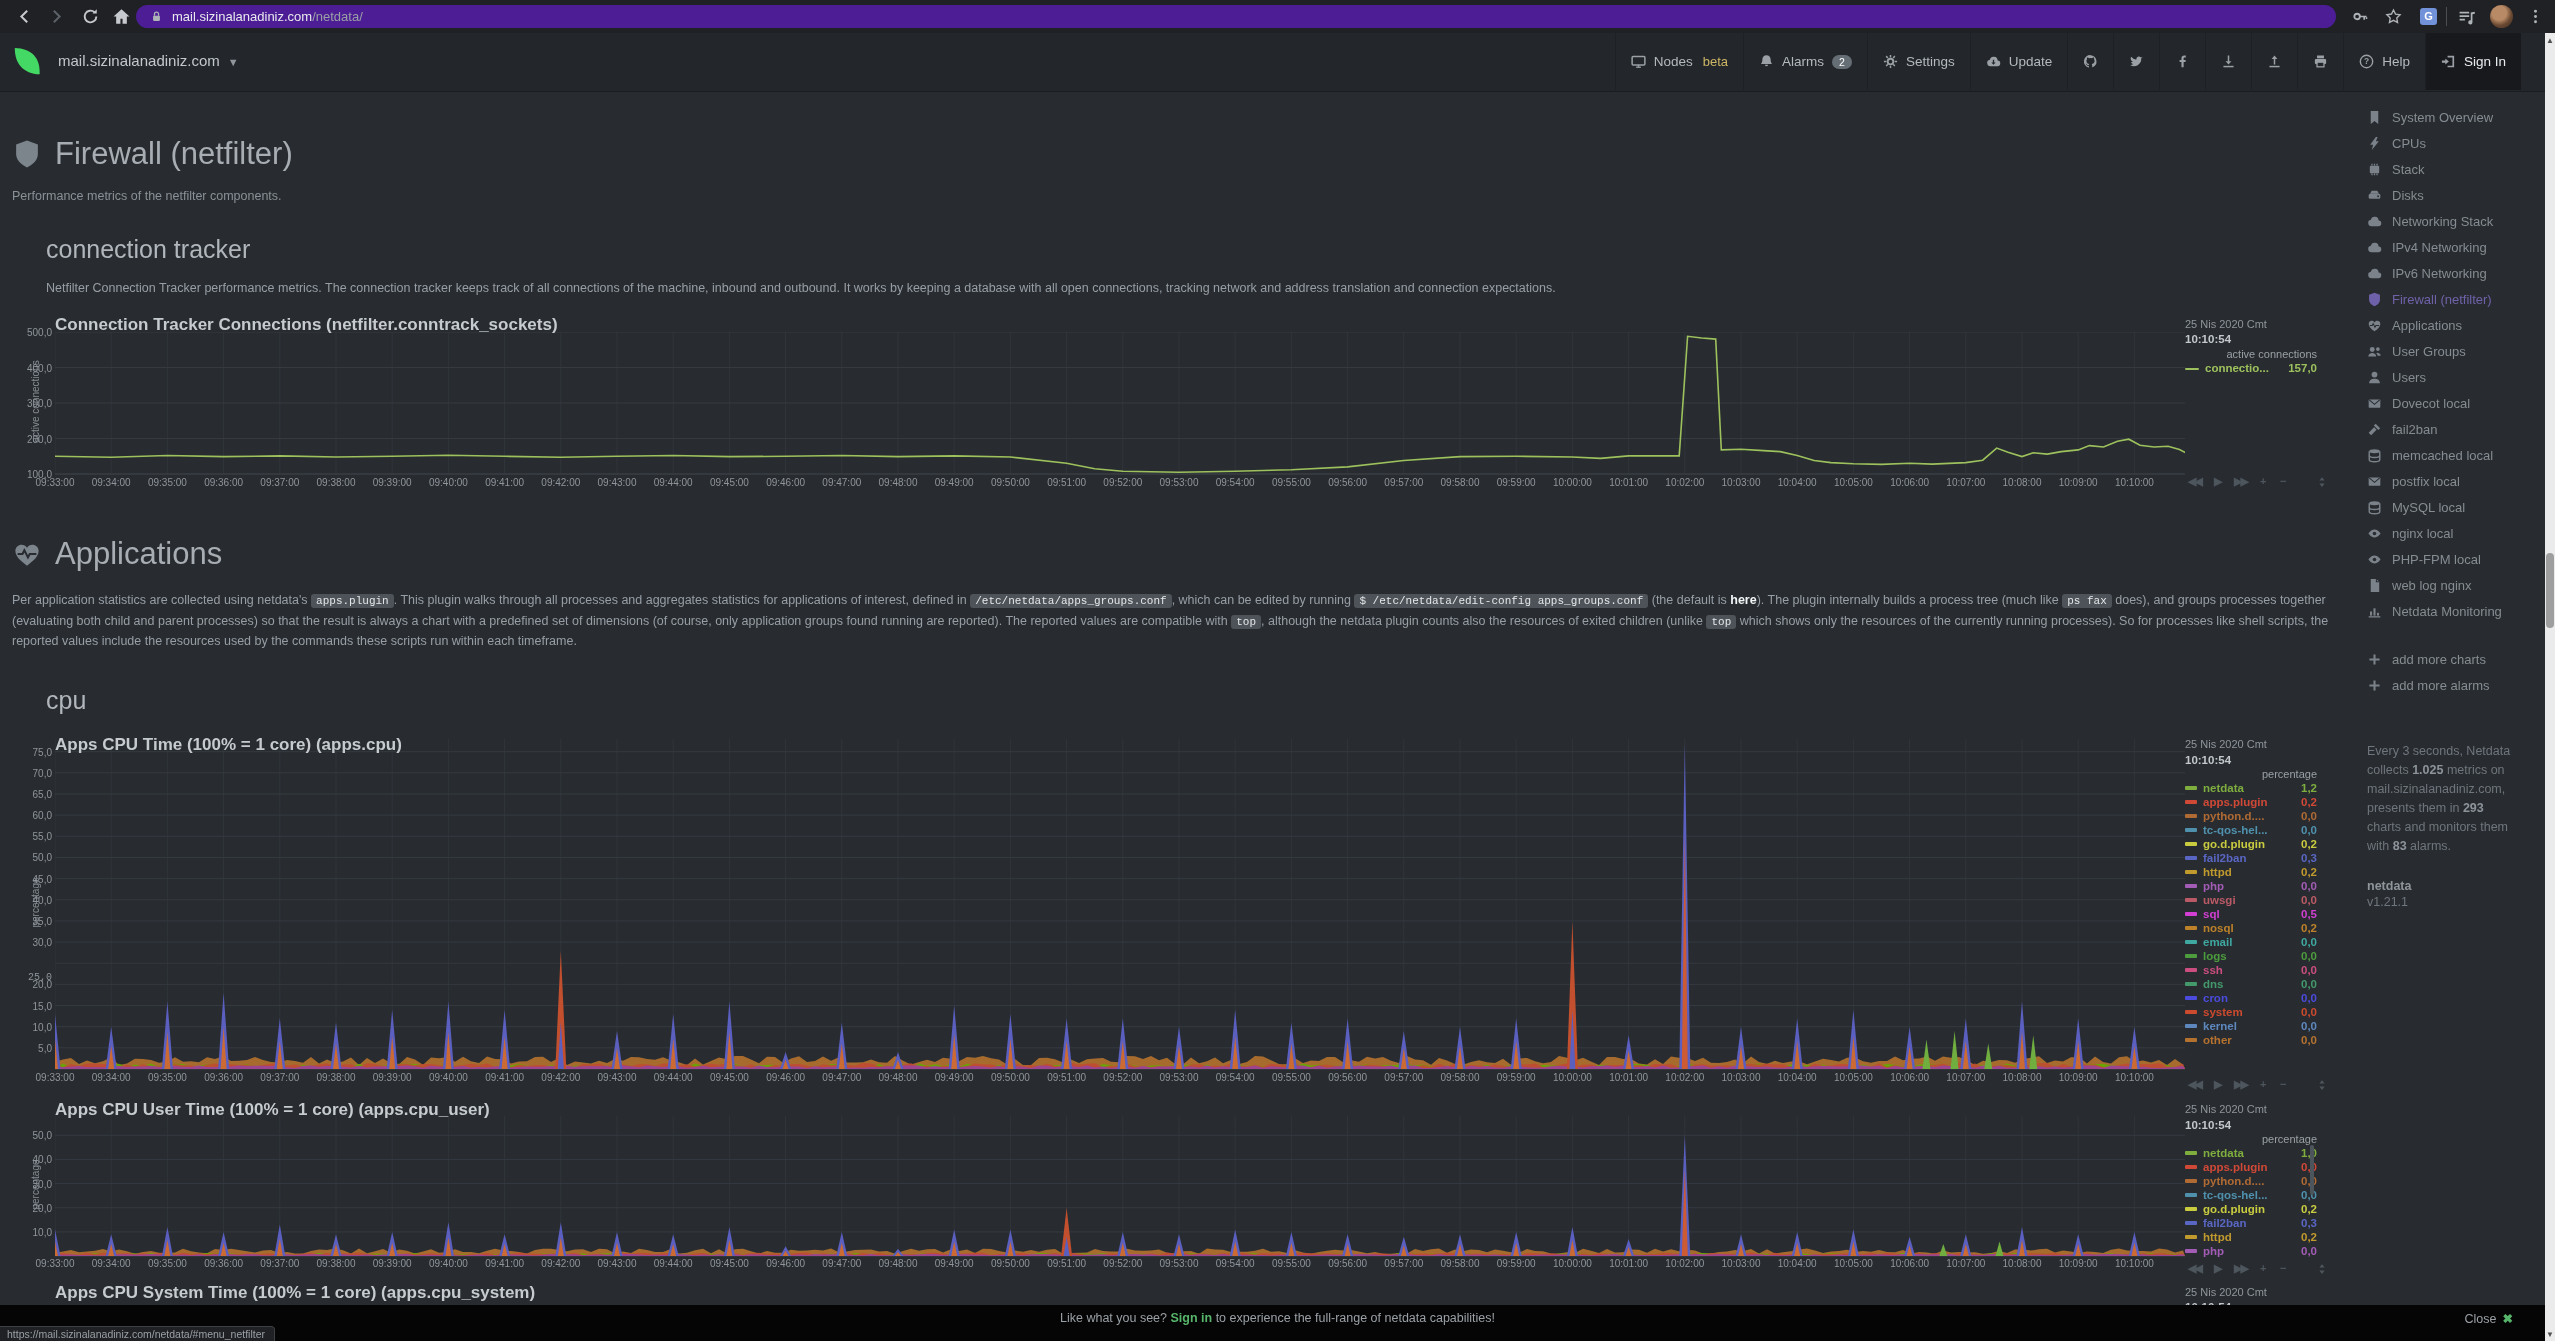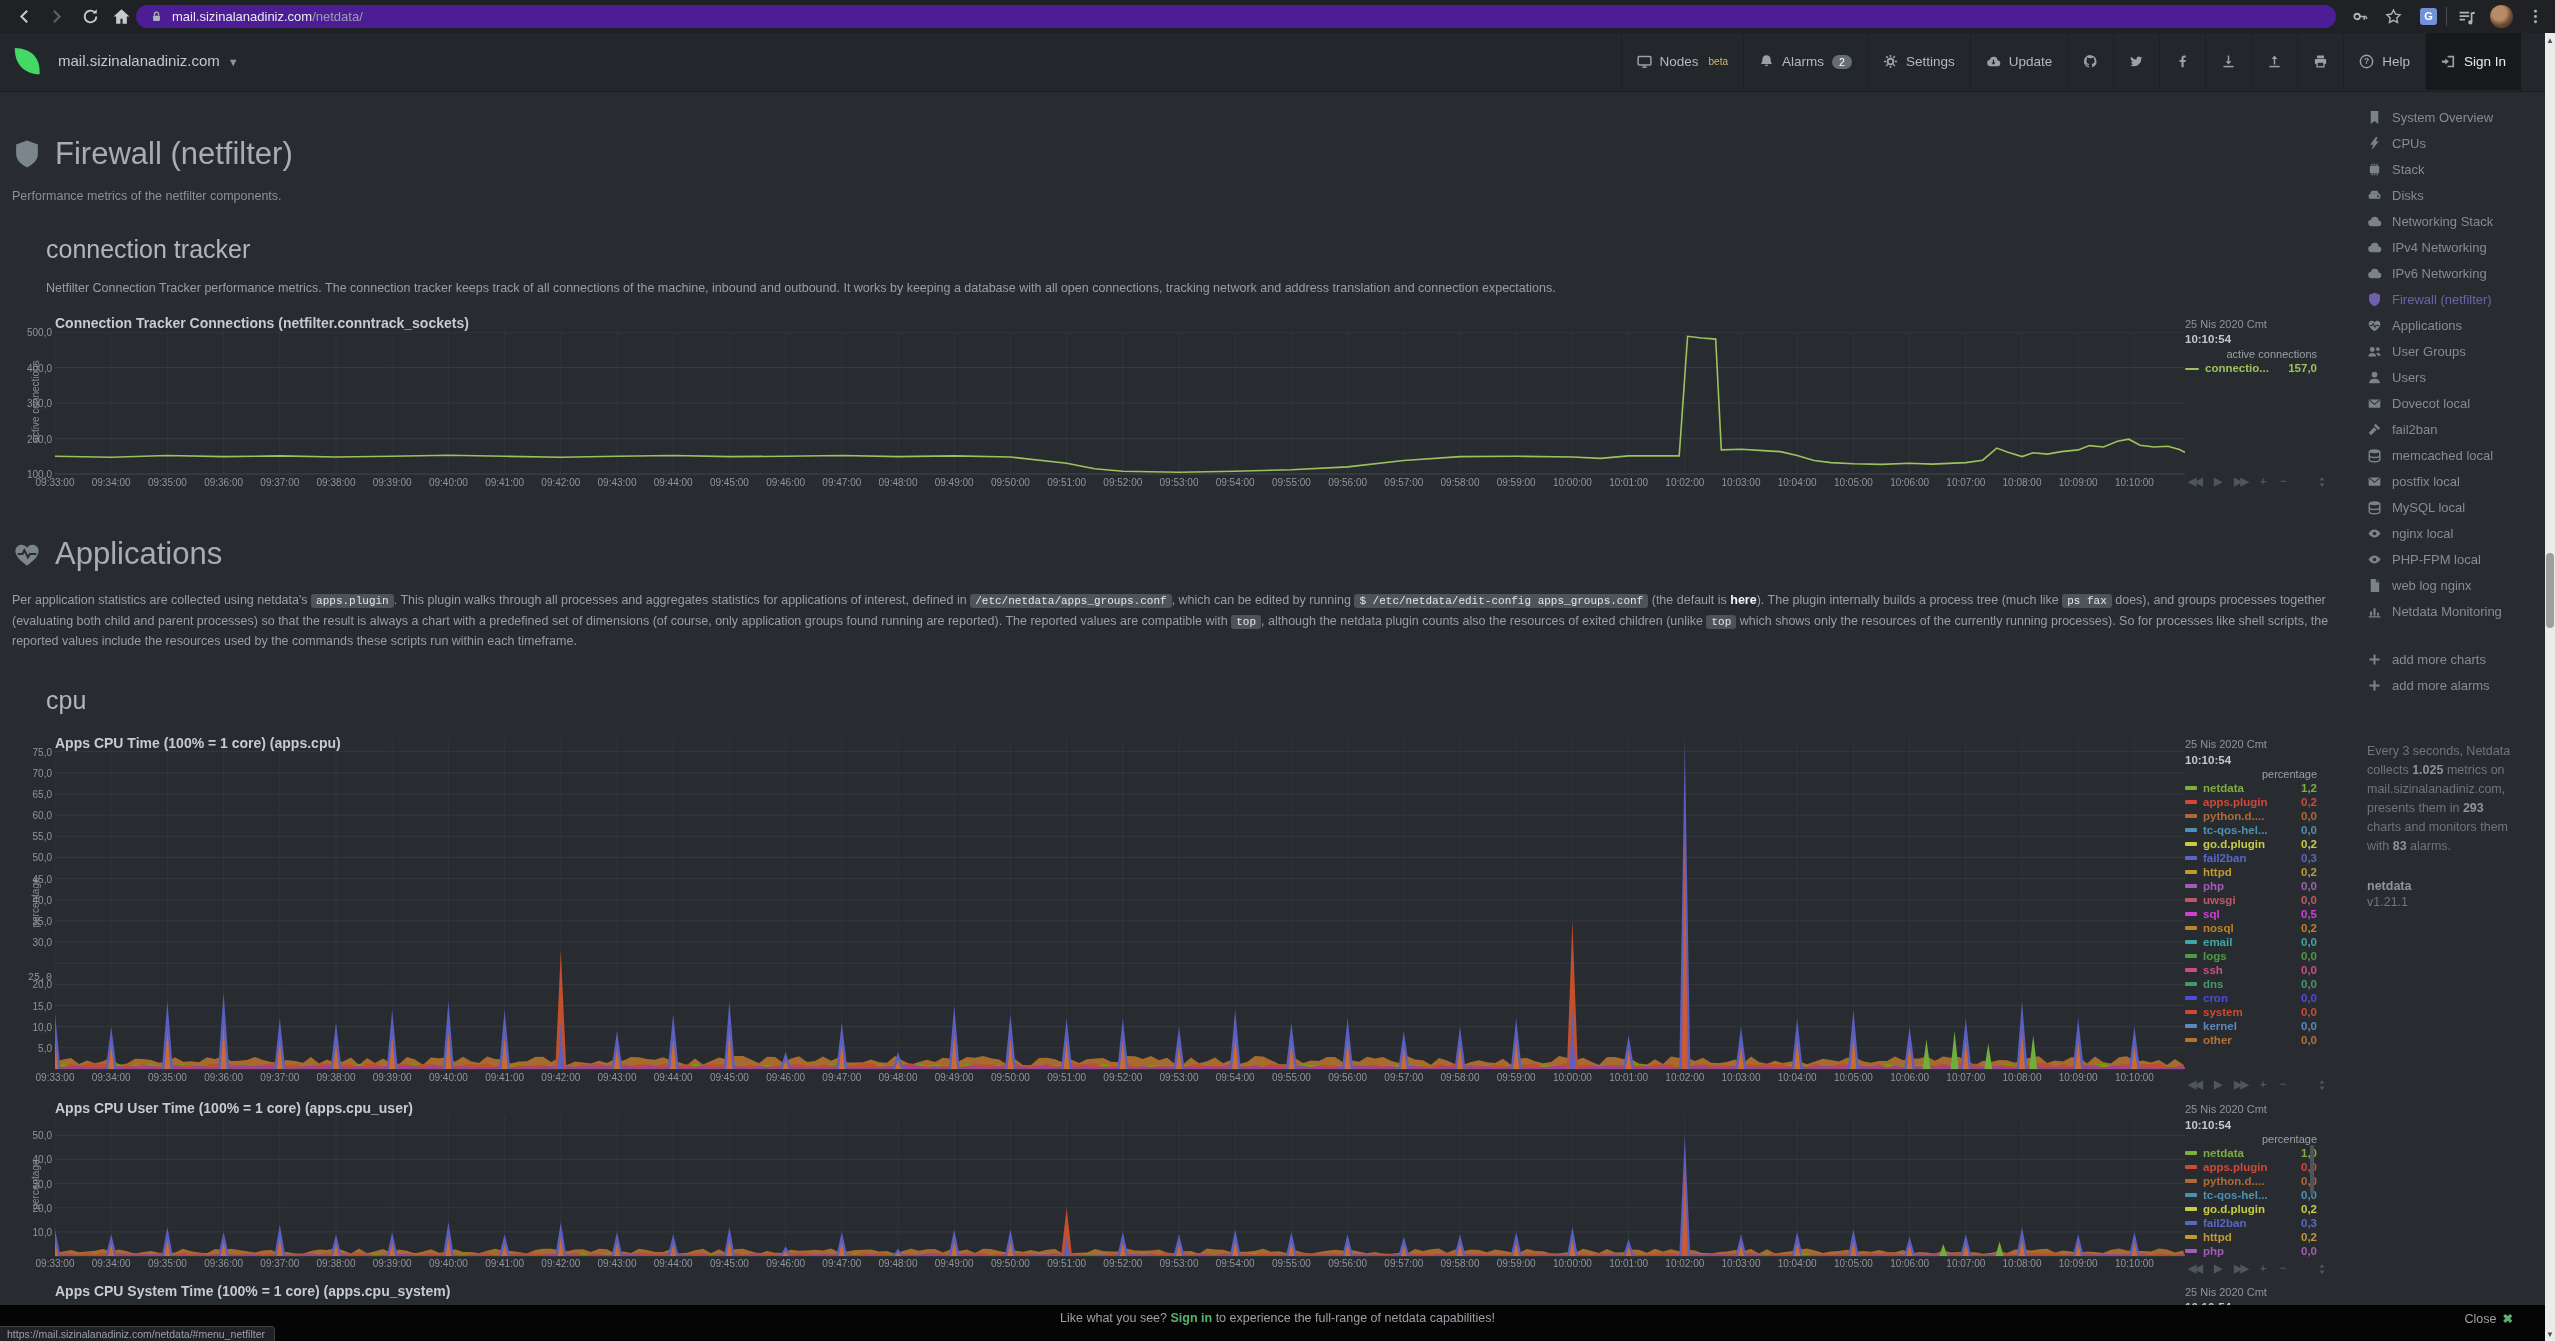--- a/index.html
+++ b/index.html
@@ -19,21 +19,21 @@
   #b-avatar{position:absolute;top:5px;width:23px;height:23px;border-radius:50%;background:radial-gradient(circle at 40% 35%,#b98a66 0 35%,#6b4a33 60%,#3a2a20);}
   
   #app-header{position:absolute;top:33px;left:0;right:0;height:58px;background:#23272b;border-bottom:1px solid #1a1d20;z-index:30;}
   #nd-logo{position:absolute;left:10px;top:11px;width:36px;height:36px;}
   #host-name{position:absolute;left:58px;top:19px;font-size:15px;color:#c3c8cd;}
   #host-caret{color:#8f959b;font-size:11px;margin-left:8px;}
   #header-buttons{position:absolute;right:34px;top:0;height:57px;display:flex;}
   .hbtn{display:flex;align-items:center;gap:8px;padding:0 15px;border-left:1px solid #1d2024;color:#b3b9bf;font-size:13.5px;cursor:pointer;}
   .hbtn svg{width:15px;height:15px;color:#9aa0a6;}
   .hbtn.hl{background:#17191c;color:#e8ebee;}
-  .hbtn .sup{color:#cdb665;font-size:10px;vertical-align:super;margin-left:2px;}
+  .hbtn .sup{color:#cdb665;font-size:13px;vertical-align:super;margin-left:2px;}
   .hbtn .badge{background:#666e75;color:#fff;border-radius:9px;font-size:10.5px;padding:1px 7px;}
   
   #sidebar{position:absolute;top:91px;right:10px;width:188px;bottom:0;padding:13px 0 0 10px;box-sizing:border-box;}
   .sb-item{display:flex;align-items:center;gap:10px;height:26px;color:#858c92;font-size:13px;cursor:pointer;}
   .sb-item svg{width:15px;height:15px;color:#7b828a;flex:none;}
   .sb-item.active,.sb-item.active svg{color:#6f61a9;}
   .sb-add{margin-top:0px;}
   #sb-info{margin-top:44px;width:152px;color:#6f757c;font-size:12.5px;line-height:19px;}
   #sb-info b{color:#8d939a;}
   #sb-brand{margin-top:23px;color:#8f959b;font-weight:bold;font-size:12.5px;}
@@ -45,21 +45,21 @@
   
   .section-title{position:absolute;left:12px;display:flex;align-items:center;gap:13px;color:#a7adb3;font-size:31px;}
   .section-title svg{width:30px;height:30px;color:#7c848c;}
   .section-sub{position:absolute;left:12px;font-size:12.5px;color:#8a9097;}
   .h2{position:absolute;left:46px;font-size:25px;color:#b0b6bc;}
   .desc{position:absolute;left:46px;font-size:12.5px;color:#979ea5;width:2290px;line-height:1.6;}
   .chip{font-family:"Liberation Mono",monospace;font-size:11px;background:#4d5358;color:#e4e7ea;padding:1px 5px;border-radius:3px;}
   .inline-link{color:#f2f4f6;font-weight:bold;text-decoration:none;cursor:pointer;}
   
   .chart{position:absolute;left:12px;width:2333px;}
-  .c-title{position:absolute;left:43px;top:0;font-size:14px;font-weight:bold;color:#c6cbd0;z-index:3;}
+  .c-title{position:absolute;left:43px;top:0;font-size:17px;font-weight:bold;color:#c6cbd0;z-index:3;}
   .c-svg{position:absolute;left:43px;}
   .c-ytick{position:absolute;left:2px;width:38px;text-align:right;font-size:10px;color:#8f959b;}
   .c-xtick{position:absolute;font-size:10px;color:#8f959b;transform:translateX(-50%);white-space:nowrap;}
   .c-ylab{position:absolute;left:-57px;width:160px;text-align:center;font-size:10px;color:#878e94;transform:rotate(-90deg);}
   .c-date{position:absolute;left:2173px;font-size:11px;color:#8f959b;white-space:nowrap;}
   .c-time{position:absolute;left:2173px;font-size:11.5px;font-weight:bold;color:#c3c8cc;}
   .c-units{position:absolute;left:2173px;width:132px;text-align:right;font-size:11px;color:#9aa0a6;}
   .c-row{position:absolute;left:2173px;width:149px;font-size:11.5px;font-weight:600;cursor:pointer;white-space:nowrap;}
   .c-row .sw{display:inline-block;width:12px;height:4px;border-radius:1px;margin-right:6px;vertical-align:2px;}
   .c-row .val{position:absolute;right:17px;font-weight:bold;}

